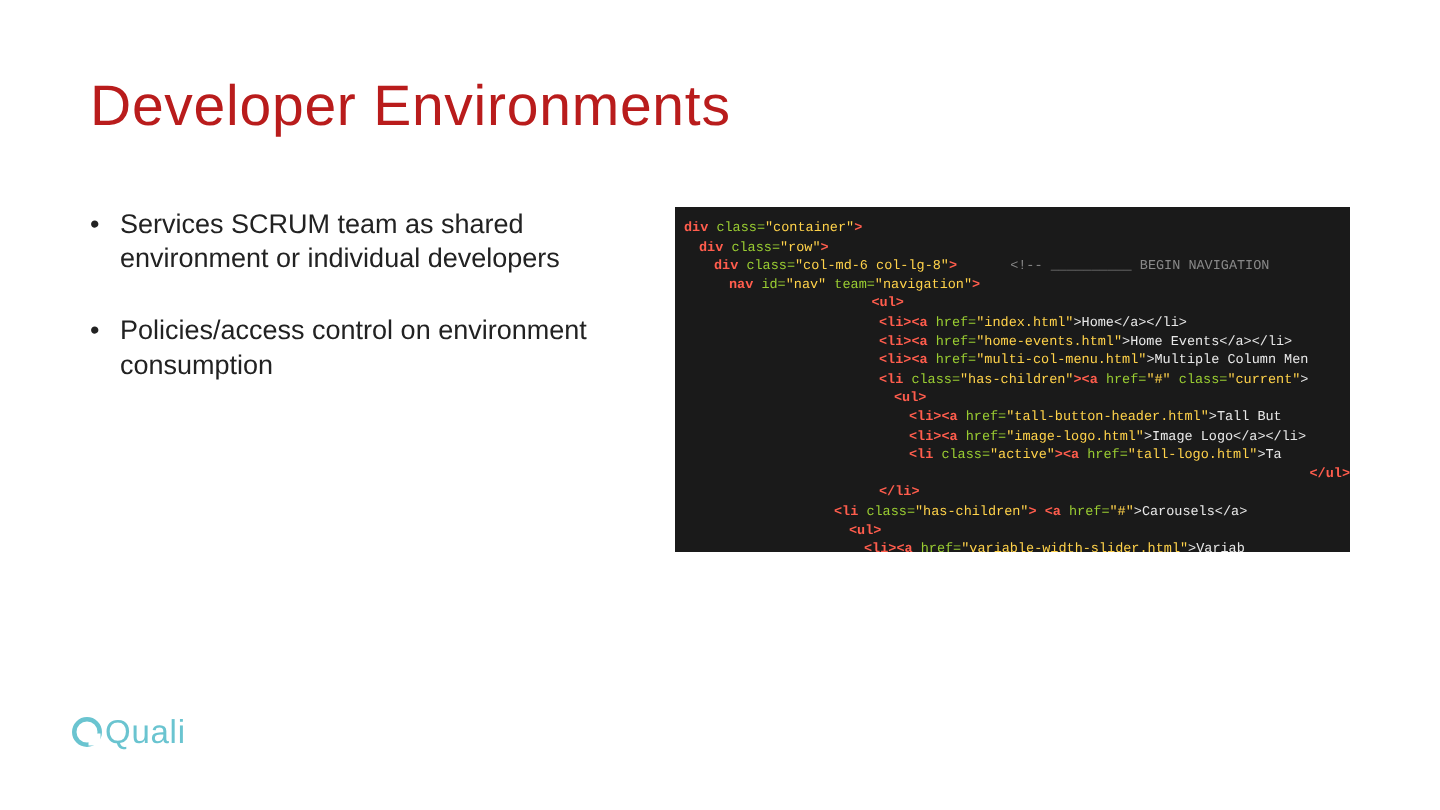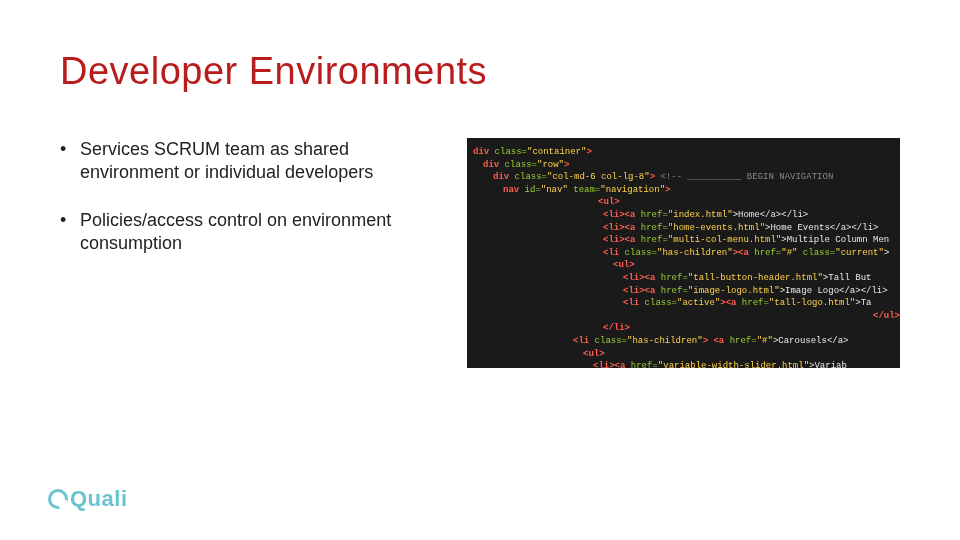--- a/index.html
+++ b/index.html
@@ -20,21 +20,21 @@
   .title {
     font-size: 38px;
     font-weight: 300;
     color: #b91c1c;
     margin-bottom: 45px;
     letter-spacing: 0.5px;
   }
   .content {
     display: flex;
     flex-direction: row;
-    gap: 47px;
+    gap: 30px;
   }
   .bullets {
     width: 360px;
     font-size: 18px;
     color: #222;
     line-height: 1.25;
   }
   .bullets ul {
     list-style: none;
   }
@@ -68,27 +68,27 @@
   .codeimg .indent2 { padding-left: 20px; }
   .codeimg .indent3 { padding-left: 30px; }
   .codeimg .indent4 { padding-left: 130px; }
   .codeimg .indent5 { padding-left: 125px; }
   .codeimg .indent6 { padding-left: 100px; }
   .codeimg .indent7 { padding-left: 110px; }
   .tag { color: #ff5d4d; font-weight: bold; }
   .attr { color: #9acd32; }
   .val { color: #ffd24a; }
   .txt { color: #e8e8e8; }
-  .cmt { color: #888; }
+  .cmt { color: #888; margin-left: 30px; }
   .logo {
     position: absolute;
     left: 48px;
-    bottom: 28px;
+    bottom: 39px;
     font-size: 22px;
-    font-weight: 700;
+    font-weight: 400;
     color: #6ac4d0;
     letter-spacing: 0.5px;
   }
   .logo .ring {
     display: inline-block;
     width: 20px;
     height: 20px;
     border: 3px solid #6ac4d0;
     border-radius: 50%;
     vertical-align: -3px;

